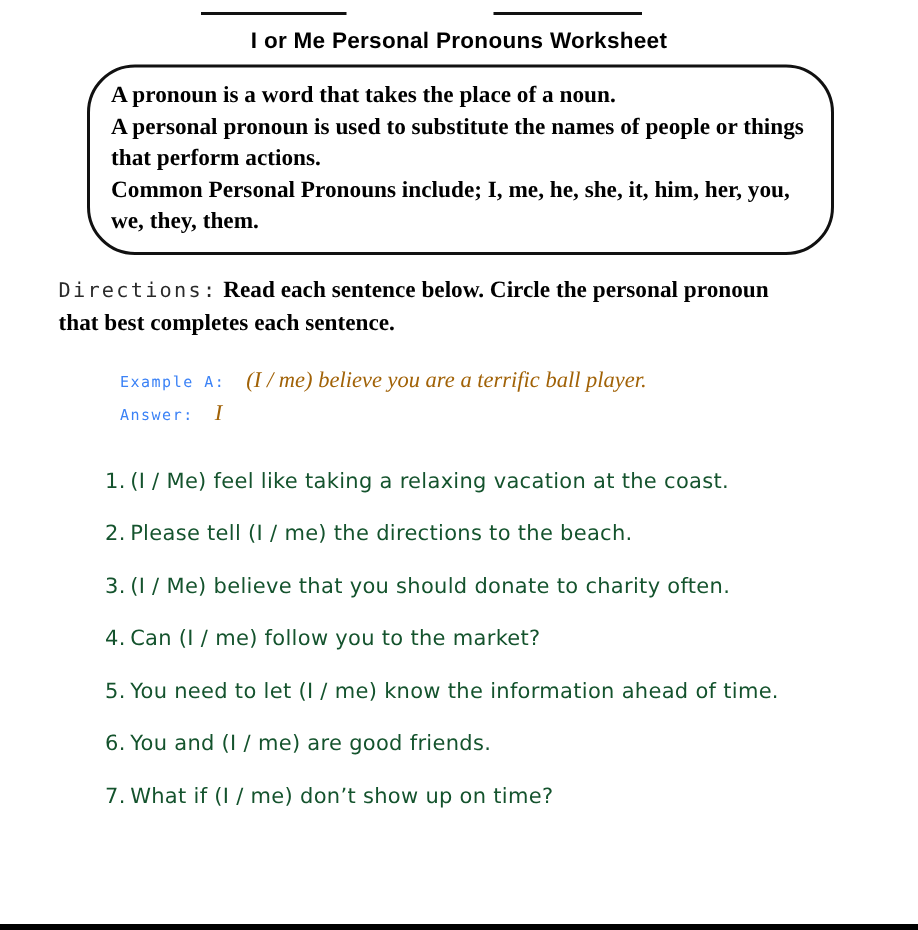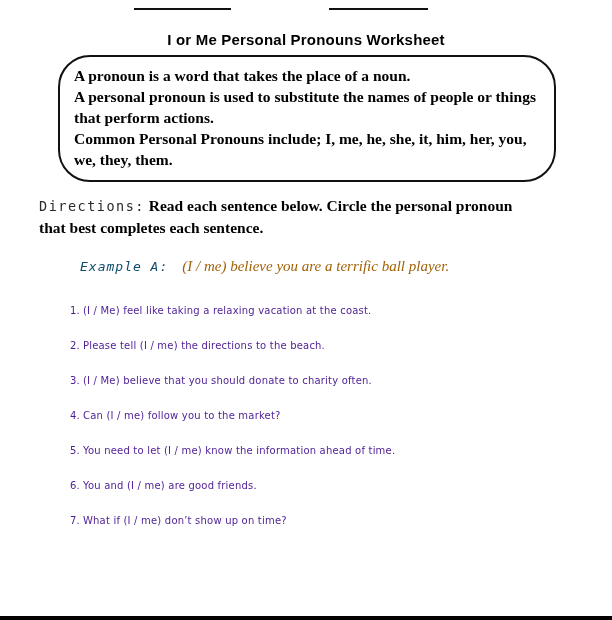--- a/index.html
+++ b/index.html
@@ -11,21 +11,21 @@
     font-family:"Liberation Serif", serif;
     color:#000;
   }
   
   .blank{position:absolute;top:8px;height:0;border-top:2px solid #111;}
   .blank1{left:134px;width:97px;}
   .blank2{left:329px;width:99px;}
 
   
   .title{
-    margin:0;padding-top:31px;
+    margin:0;padding-top:19px;
     text-align:center;
     font-family:"Liberation Sans", sans-serif;
     font-size:15px;font-weight:bold;
     letter-spacing:.2px;
   }
 
   
   .info-box{
     box-sizing:border-box;
     width:498px;
@@ -55,40 +55,39 @@
     color:#2a2a2a;
     font-weight:normal;
   }
   .dir-text{font-weight:bold;}
 
   
   .example{margin:17px 0 0 80px;}
   .ex-row{line-height:20px;}
   .ex-label{
     font-family:"DejaVu Sans Mono", monospace;
-    font-style:italic;
-    font-size:13px;
+    font-size:10px;
     letter-spacing:1px;
-    color:#0c4a6e;
+    color:#3b82f6;
     margin-right:10px;
   }
   .ex-sentence,.ex-answer{
     font-style:italic;
     font-size:15px;
     color:#a16207;
   }
 
   
   .questions{
     list-style:none;
     margin:24px 0 0 70px;
     padding:0;
     font-family:"DejaVu Sans", sans-serif;
-    font-size:10px;
-    color:#4c1d95;
+    font-size:14px;
+    color:#14532d;
     letter-spacing:.2px;
   }
   .questions li{
     margin:0 0 16px 0;
     line-height:19px;
     white-space:nowrap;
   }
   .qnum{margin-right:3px;}
 
   
@@ -116,20 +115,24 @@
   <p class="directions">
     <span class="dir-label">Directions:</span>
     <span class="dir-text">Read each sentence below. Circle the personal pronoun that best completes each sentence.</span>
   </p>
 
   <div class="example">
     <div class="ex-row">
       <span class="ex-label">Example A:</span>
       <span class="ex-sentence">(I / me) believe you are a terrific ball player.</span>
     </div>
+    <div class="ex-row">
+      <span class="ex-label">Answer:</span>
+      <span class="ex-answer">I</span>
+    </div>
   </div>
 
   <ol class="questions">
     <li>
       <span class="qnum">1.</span><span>(I / Me) feel like taking a relaxing vacation at the coast.</span>
     </li>
     <li>
       <span class="qnum">2.</span><span>Please tell (I / me) the directions to the beach.</span>
     </li>
     <li>

